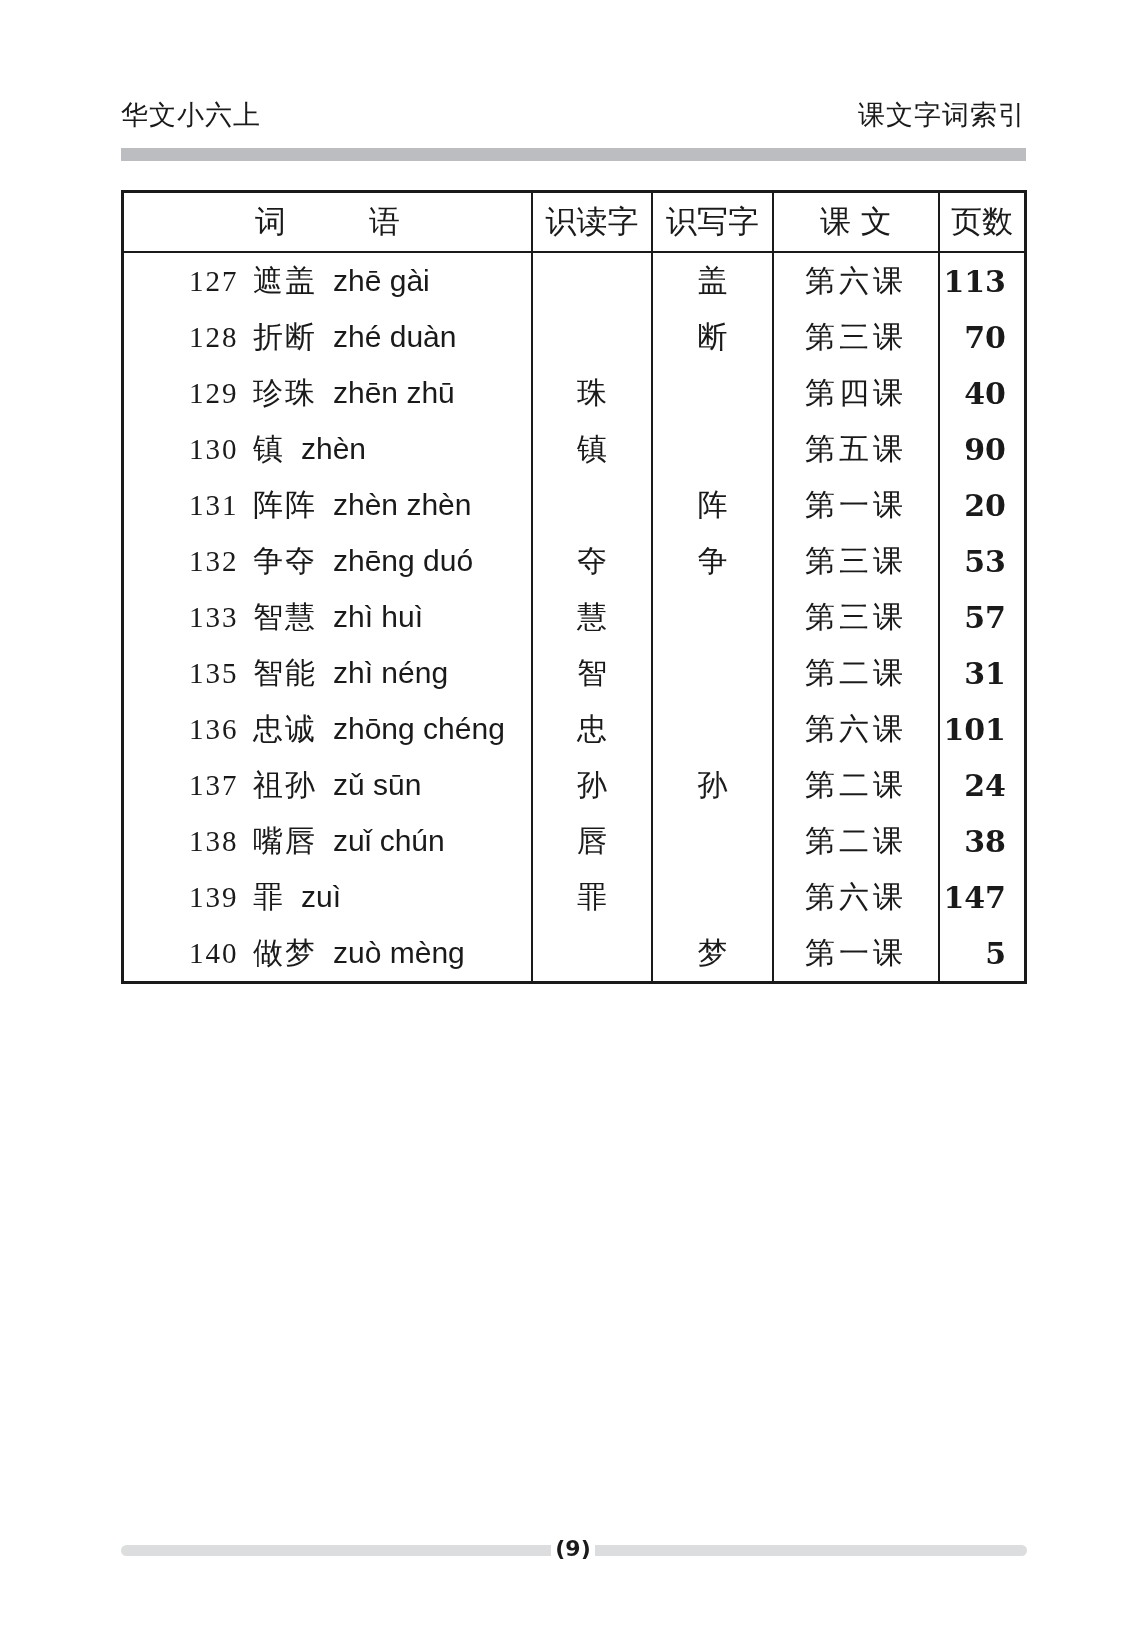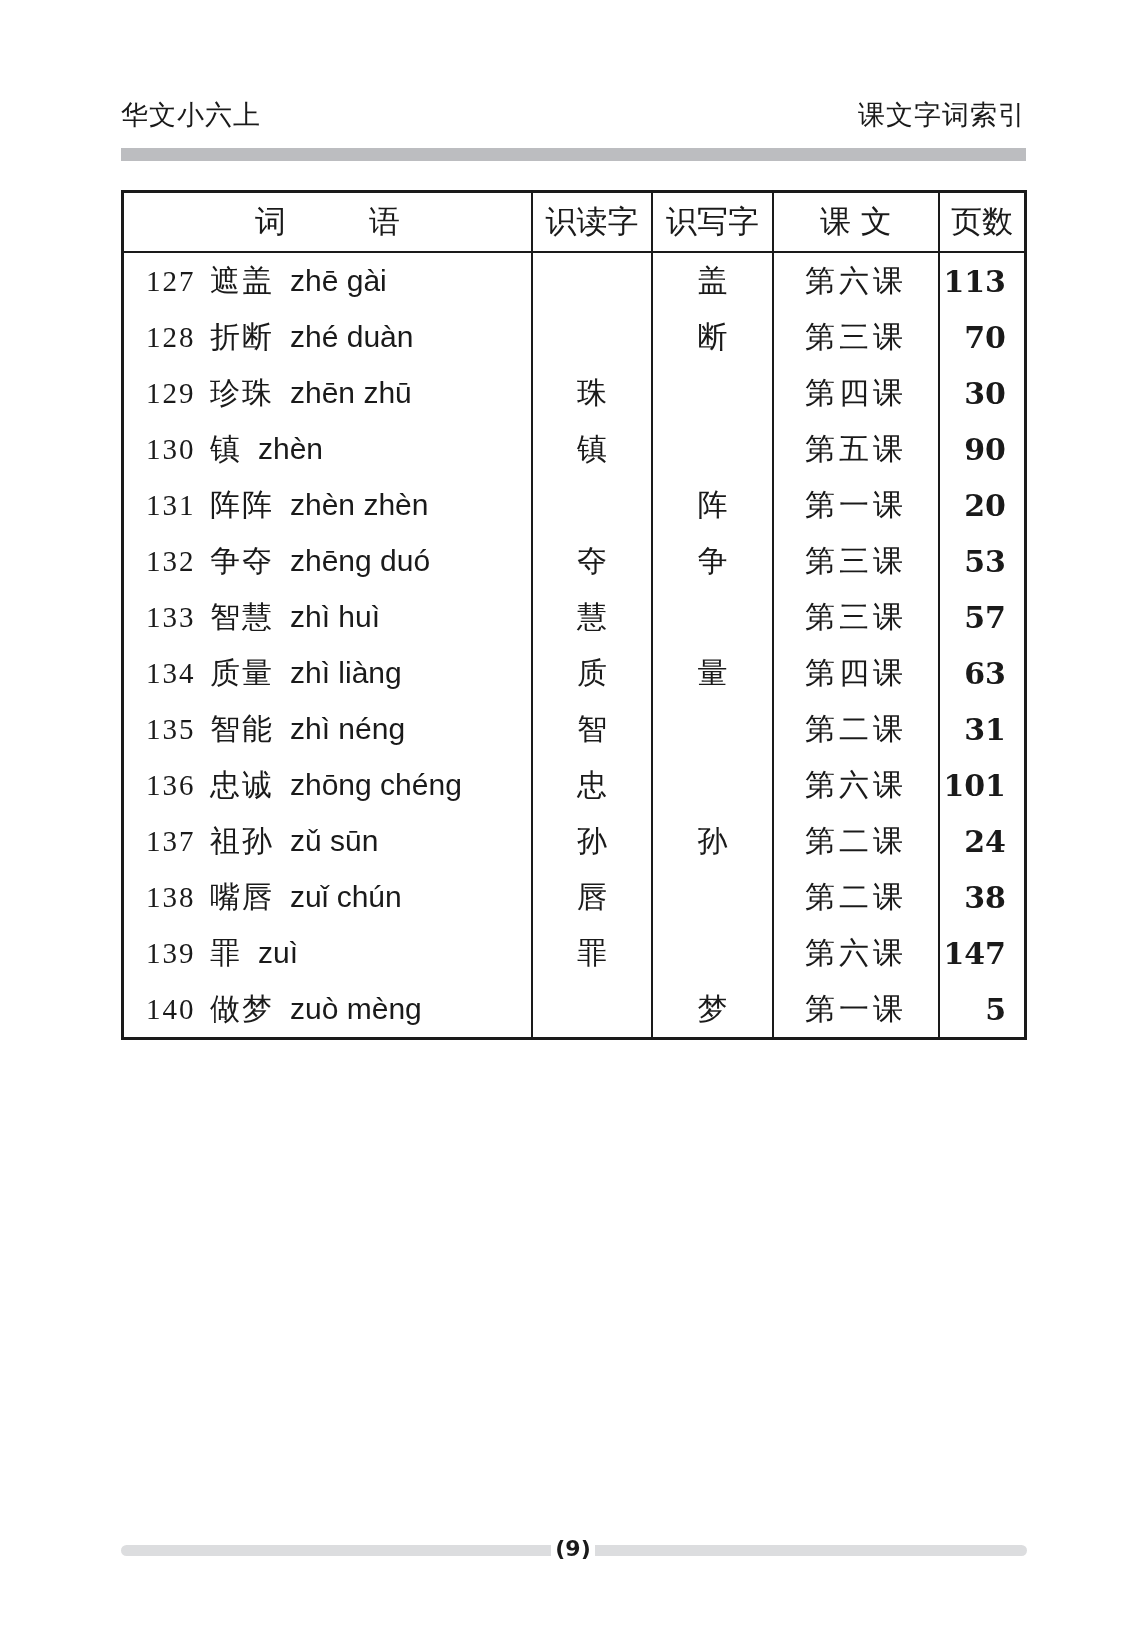--- a/index.html
+++ b/index.html
@@ -15,21 +15,21 @@
     .index-table th, .index-table td { border-left: 2.5px solid #1a1a1a; border-right: 2.5px solid #1a1a1a; padding: 0; }
     .index-table th { height: 58px; font-weight: normal; font-size: 31px; text-align: center;
                       border-bottom: 2.5px solid #1a1a1a; white-space: nowrap; }
     .index-table td { height: 56px; font-size: 30px; font-family: "DejaVu Serif", serif; }
     .col-word { width: 408px; }
     .col-read { width: 120px; }
     .col-write { width: 120px; }
     .col-lesson { width: 166px; }
     .col-page { width: 86px; }
     .cell-word { white-space: nowrap; padding-left: 22px !important; }
-    .num { font-family: "Liberation Serif", serif; font-size: 29px; letter-spacing: 2px; display: inline-block; width: 64px; }
+    .num { font-family: "Liberation Serif", serif; font-size: 29px; letter-spacing: 2px; display: inline-block; width: 64px; margin-left: 43px; }
     .hanzi { font-family: "DejaVu Serif", serif; font-size: 30px; margin-right: 16px; letter-spacing: 2px; }
     .pinyin { font-family: "Liberation Sans", sans-serif; font-size: 30px; }
     .center { text-align: center; }
     .lesson { text-align: center; letter-spacing: 4px; }
     .page-num { text-align: right; padding-right: 18px !important; font-family: "Liberation Serif", serif; font-size: 29px; font-weight: bold; }
     .hdr-spaced { letter-spacing: 26px; padding-left: 26px; }
 
     .bottom-rule { position: absolute; left: 121px; top: 1545px; width: 906px; height: 11px;
                    background: #dcdddf; border-radius: 6px; }
     .folio { position: absolute; left: 0; width: 1146px; top: 1534px; text-align: center;
@@ -73,21 +73,21 @@
         <td class="center"></td>
         <td class="center">断</td>
         <td class="lesson">第三课</td>
         <td class="page-num">70</td>
       </tr>
       <tr>
         <td class="cell-word"><span class="num">129</span><span class="hanzi">珍珠</span><span class="pinyin">zhēn zhū</span></td>
         <td class="center">珠</td>
         <td class="center"></td>
         <td class="lesson">第四课</td>
-        <td class="page-num">30</td>
+        <td class="page-num">40</td>
       </tr>
       <tr>
         <td class="cell-word"><span class="num">130</span><span class="hanzi">镇</span><span class="pinyin">zhèn</span></td>
         <td class="center">镇</td>
         <td class="center"></td>
         <td class="lesson">第五课</td>
         <td class="page-num">90</td>
       </tr>
       <tr>
         <td class="cell-word"><span class="num">131</span><span class="hanzi">阵阵</span><span class="pinyin">zhèn zhèn</span></td>
@@ -102,27 +102,20 @@
         <td class="center">争</td>
         <td class="lesson">第三课</td>
         <td class="page-num">53</td>
       </tr>
       <tr>
         <td class="cell-word"><span class="num">133</span><span class="hanzi">智慧</span><span class="pinyin">zhì huì</span></td>
         <td class="center">慧</td>
         <td class="center"></td>
         <td class="lesson">第三课</td>
         <td class="page-num">57</td>
-      </tr>
-      <tr>
-        <td class="cell-word"><span class="num">134</span><span class="hanzi">质量</span><span class="pinyin">zhì liàng</span></td>
-        <td class="center">质</td>
-        <td class="center">量</td>
-        <td class="lesson">第四课</td>
-        <td class="page-num">63</td>
       </tr>
       <tr>
         <td class="cell-word"><span class="num">135</span><span class="hanzi">智能</span><span class="pinyin">zhì néng</span></td>
         <td class="center">智</td>
         <td class="center"></td>
         <td class="lesson">第二课</td>
         <td class="page-num">31</td>
       </tr>
       <tr>
         <td class="cell-word"><span class="num">136</span><span class="hanzi">忠诚</span><span class="pinyin">zhōng chéng</span></td>

